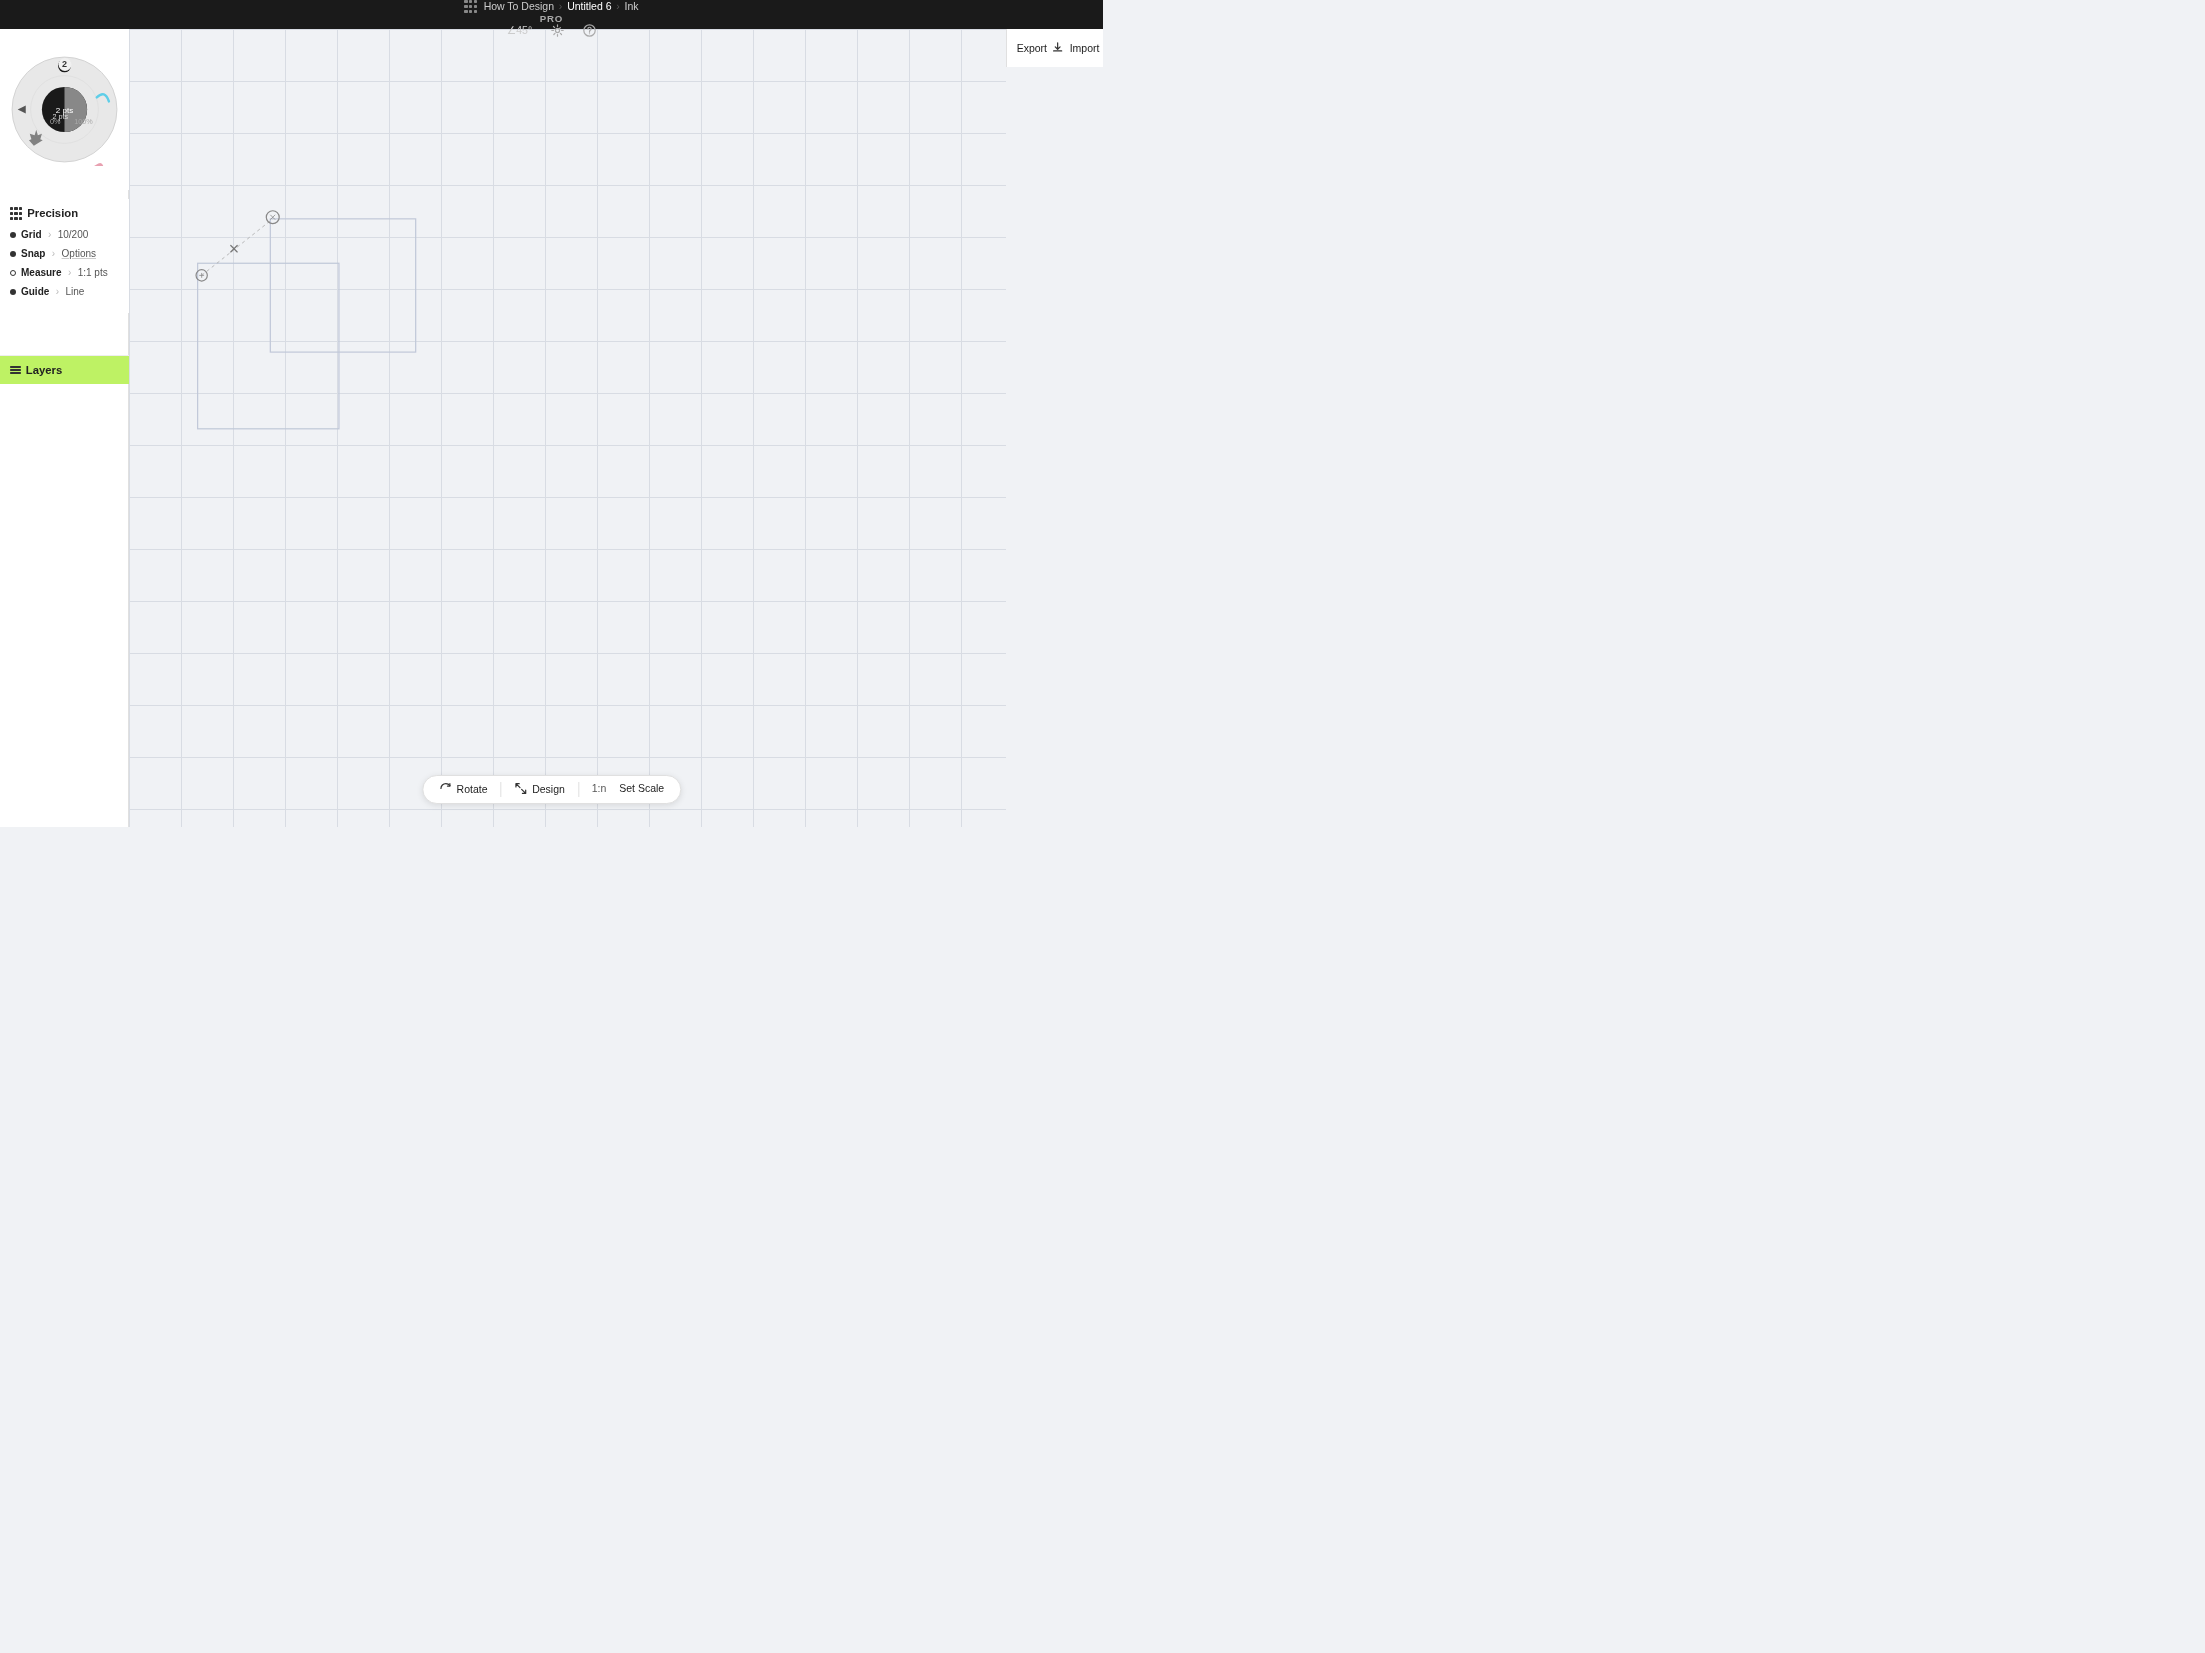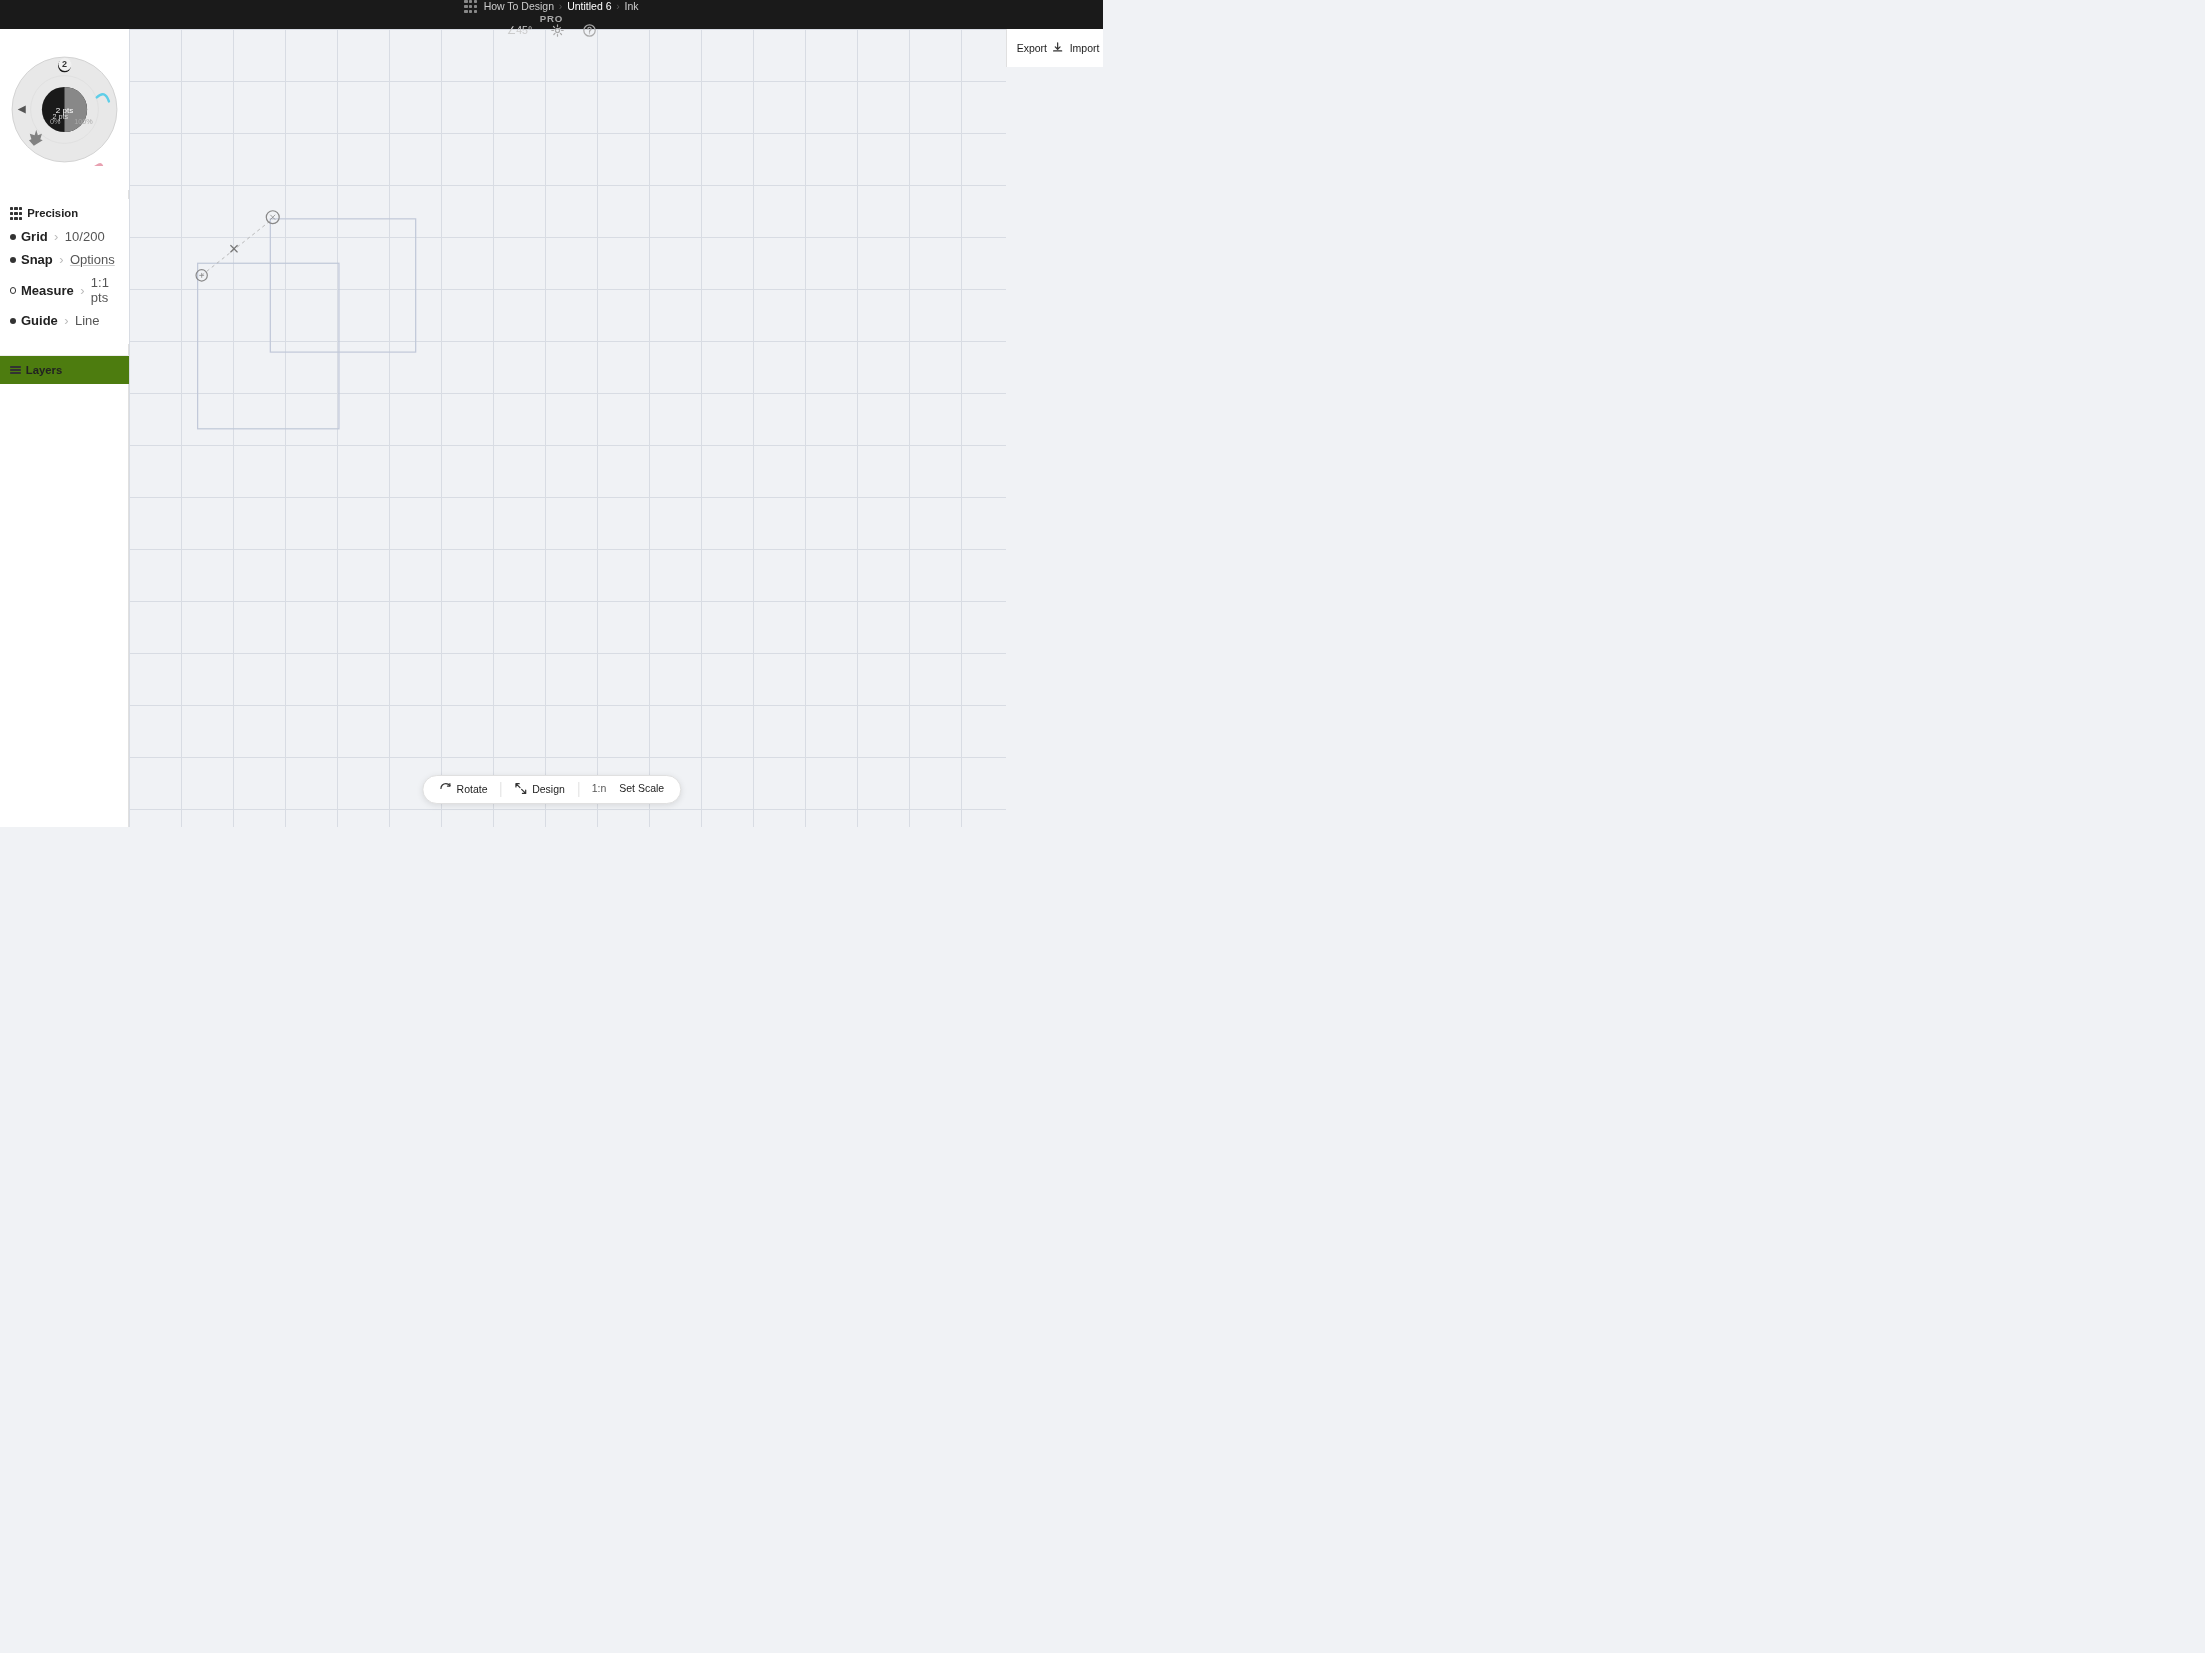--- a/index.html
+++ b/index.html
@@ -161,21 +161,21 @@
       font-weight: 600;
       color: #222;
       text-align: center;
     }
 
     .precision-row {
       display: flex;
       align-items: center;
       gap: 4.8px;
       margin-bottom: 8px;
-      font-size: 13px;
+      font-size: 10px;
     }
 
     .dot-filled {
       width: 6.5px; height: 6.5px;
       border-radius: 50%;
       background: #333;
       flex-shrink: 0;
     }
     .dot-empty {
       width: 6.5px; height: 6.5px;
@@ -206,21 +206,21 @@
     
     .layers-header {
       position: absolute;
       top: 355px;
       left: 0;
       width: 129px;
       padding: 8px 9.7px;
       display: flex;
       align-items: center;
       gap: 4.8px;
-      background: #4d7c0f;
+      background: #bef264;
       z-index: 50;
       border-top: 0.8px solid #eee;
     }
 
     .hamburger-icon {
       display: flex;
       flex-direction: column;
       gap: 1.6px;
     }
     .hamburger-icon span {

